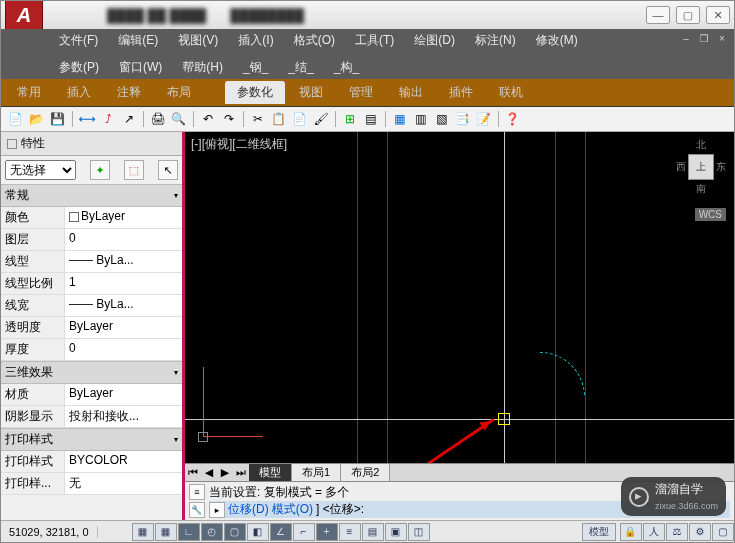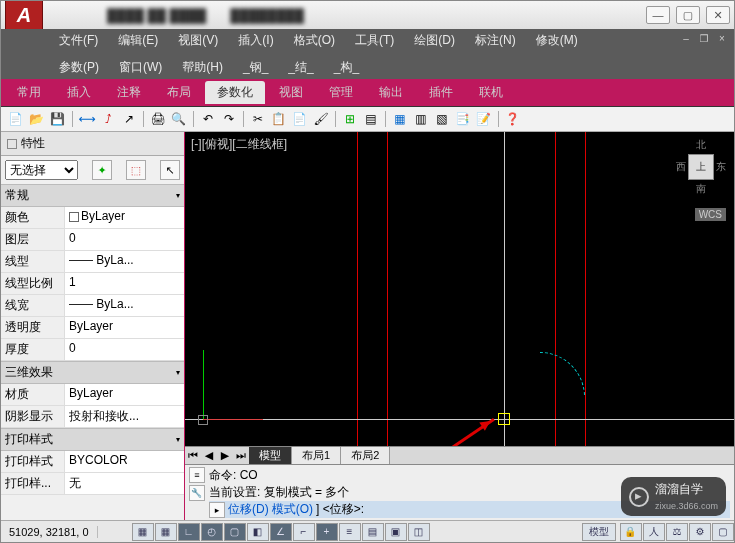--- a/index.html
+++ b/index.html
@@ -15,34 +15,34 @@
 .winbtn { width: 24px; height: 18px; border: 1px solid #999; background: #f7f7f7; border-radius: 2px; display: flex; align-items: center; justify-content: center; font-size: 11px; color: #555; cursor: pointer; }
 .blur { filter: blur(2px); color: #333; font-size: 13px; }
 
 
 .menubar { background: #5b5b5b; padding: 2px 4px 2px 50px; display: flex; flex-wrap: wrap; align-items: center; gap: 4px; position: relative; }
 .menuitem { color: #e8e8e8; font-size: 12px; padding: 1px 8px; cursor: pointer; }
 .mdi-ctrl { position: absolute; right: 4px; top: 2px; display: flex; gap: 2px; }
 .mdi-btn { width: 16px; height: 14px; color: #ccc; font-size: 10px; display: flex; align-items: center; justify-content: center; cursor: pointer; }
 
 
-.ribbon-tabs { background: #be185d; padding: 2px 4px; display: flex; gap: 2px; border-bottom: 1px solid #333; }
+.ribbon-tabs { background: #a16207; padding: 2px 4px; display: flex; gap: 2px; border-bottom: 1px solid #333; }
 .rtab { color: #ccc; font-size: 12px; padding: 3px 12px; cursor: pointer; }
-.rtab.active { background: #e8e8e8; color: #333; border-radius: 3px 3px 0 0; }
+.rtab.active { background: #e8e8e8; color: #333; border-radius: 3px 3px 0 0; margin-left: 20px; }
 
 
 .toolbar { background: #f2f2f2; padding: 3px 6px; display: flex; align-items: center; gap: 3px; flex-wrap: wrap; border-bottom: 1px solid #aaa; }
 .tbtn { width: 18px; height: 18px; display: flex; align-items: center; justify-content: center; font-size: 12px; cursor: pointer; }
 .tsep { width: 1px; height: 16px; background: #aaa; margin: 0 2px; }
 
 
 .main { flex: 1; display: flex; min-height: 0; }
 
 
-.props { width: 184px; background: #f0f0f0; border-right: 1px solid #be185d; display: flex; flex-direction: column; font-size: 12px; }
+.props { width: 184px; background: #f0f0f0; border-right: 3px solid #be185d; display: flex; flex-direction: column; font-size: 12px; }
 .props-title { background: #e4e4e4; border-bottom: 1px solid #aaa; padding: 3px 6px; font-size: 12px; display: flex; align-items: center; }
 .props-title::before { content: ""; width: 8px; height: 8px; border: 1px solid #888; margin-right: 4px; display: inline-block; }
 .props-sel { padding: 4px; display: flex; gap: 14px; align-items: center; }
 .props-sel select { flex: 1; font-size: 12px; height: 20px; }
 .prop-ico { width: 20px; height: 20px; border: 1px solid #aaa; background: #f8f8f8; display:flex; align-items:center; justify-content:center; font-size:11px; cursor:pointer; }
 .section { background: #d8d8d8; padding: 2px 4px; display: flex; align-items: center; font-size: 12px; border-top: 1px solid #bbb; border-bottom: 1px solid #bbb; }
 .section::after { content: "▾"; margin-left: auto; font-size: 8px; }
 .prop-row { display: flex; border-bottom: 1px solid #ddd; }
 .prop-k { width: 64px; padding: 2px 4px; background: #efefef; border-right: 1px solid #ddd; white-space: nowrap; overflow: hidden; }
 .prop-v { flex: 1; padding: 2px 4px; background: #fff; white-space: nowrap; overflow: hidden; }
@@ -280,21 +280,20 @@
         <div class="mtab">布局2</div>
       </div>
 
       <div class="cmd">
         <div style="display:flex; gap:4px;">
           <div style="display:flex; flex-direction:column; gap:2px;">
             <div class="cmd-icon">≡</div>
             <div class="cmd-icon">🔧</div>
           </div>
           <div style="flex:1;">
-            <div>命令: CO</div>
             <div>当前设置:  复制模式 = 多个</div>
             <div class="prompt-line hi">
               <div class="cmd-icon">▸</div>
                 <span class="blue">位移(D)</span>
               <span class="blue">模式(O)</span>
                 <span>] &lt;位移&gt;:</span>
             </div>
           </div>
         </div>
       </div>

